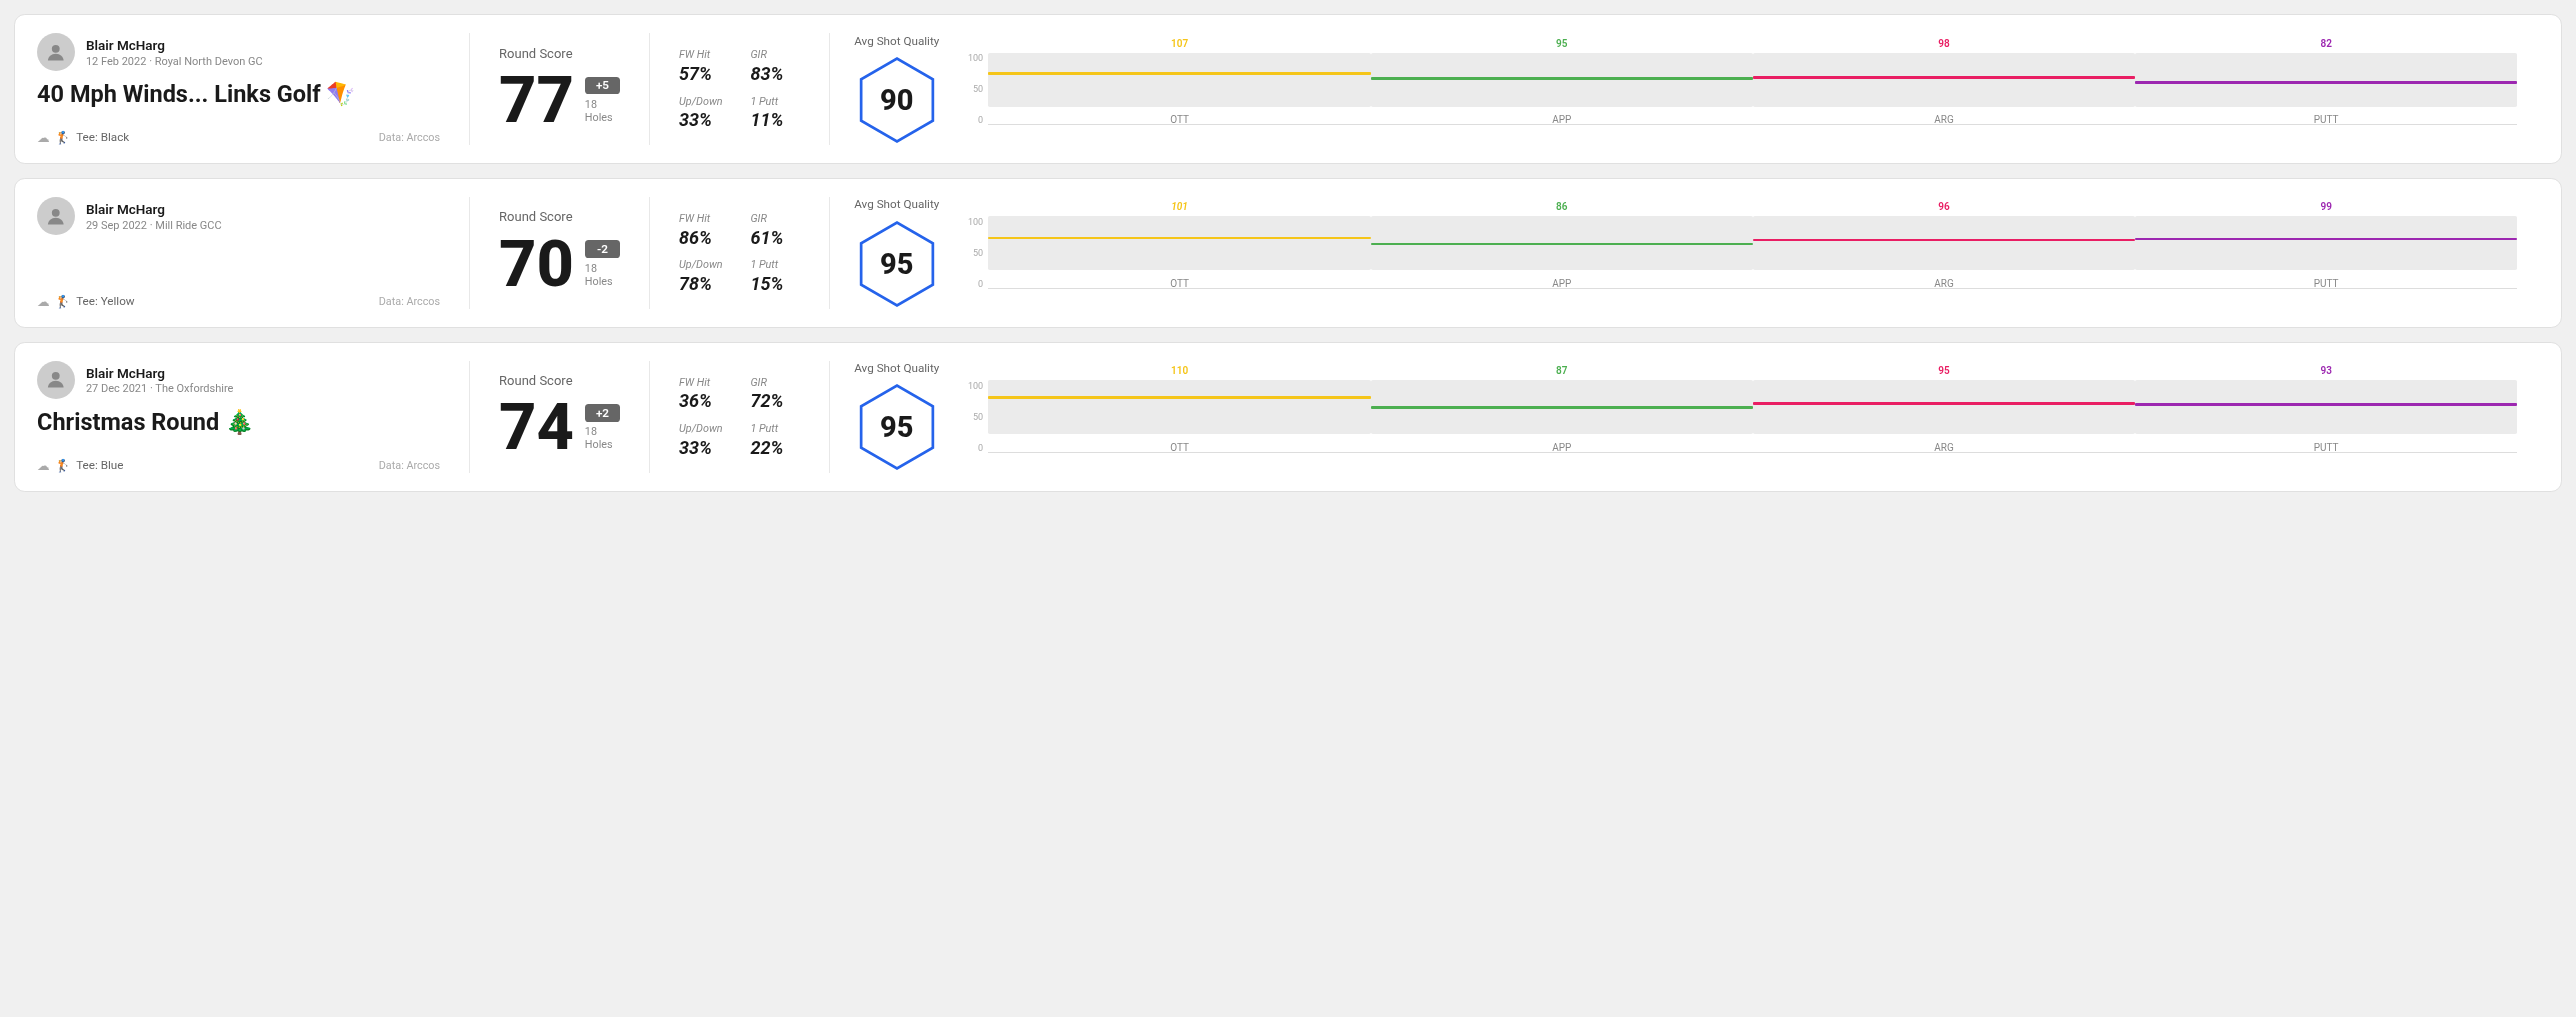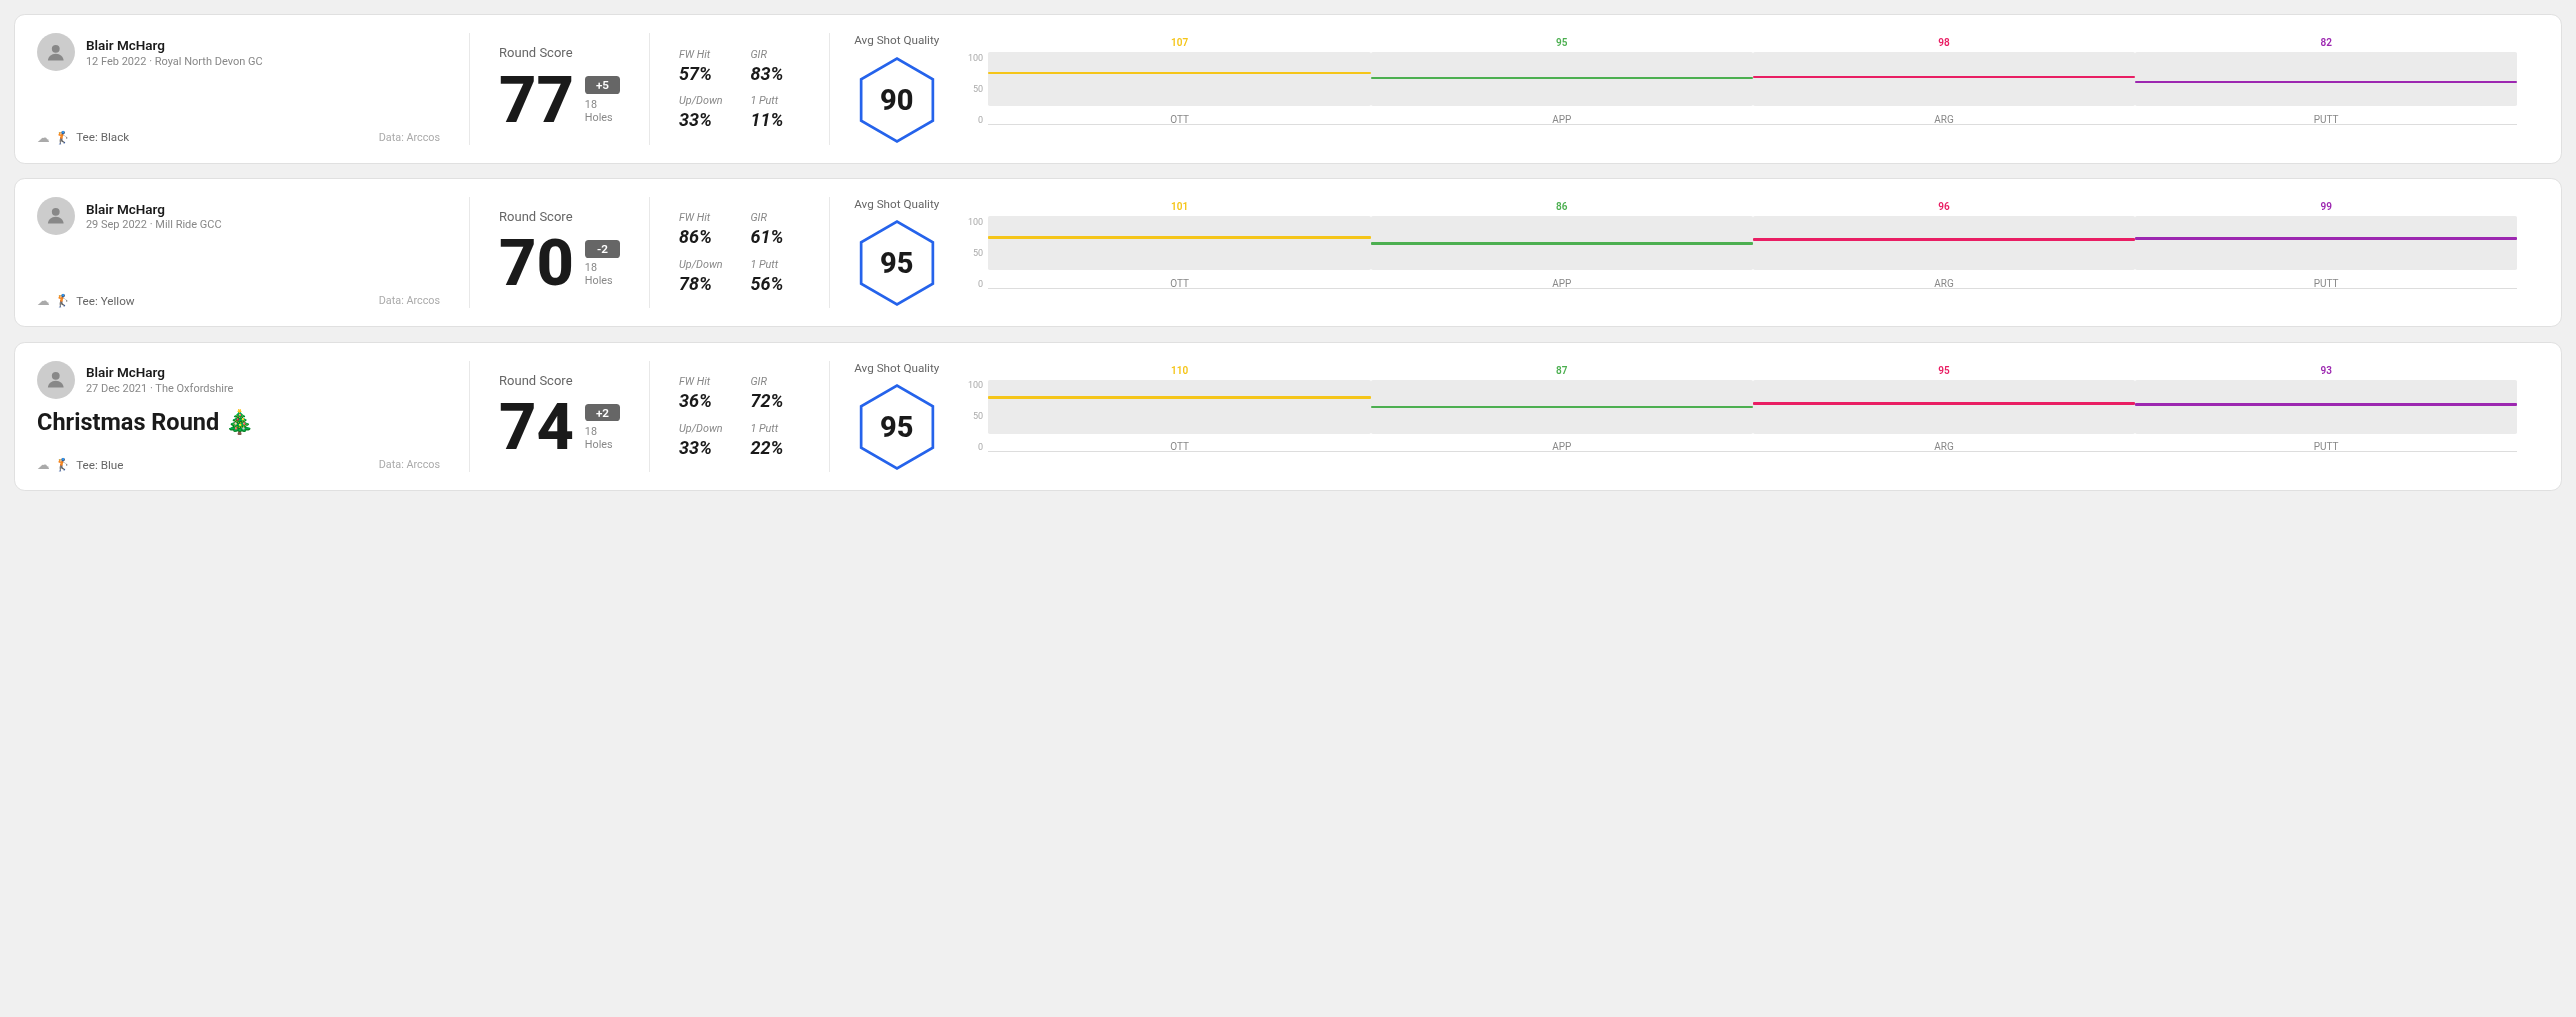--- a/index.html
+++ b/index.html
@@ -261,20 +261,21 @@
             <svg viewBox="0 0 24 24">
               <circle cx="12" cy="8" r="4"></circle>
               <path d="M4 20c0-4 3.6-7 8-7s8 3 8 7"></path>
             </svg>
           </div>
           <div class="user-info">
             <div class="user-name">Blair McHarg</div>
             <div class="round-meta">12 Feb 2022 · Royal North Devon GC</div>
           </div>
         </div>
+        <div class="round-title">40 Mph Winds... Links Golf 🪁</div>
       </div>
       <div class="card-footer">
         <div class="tee-info">
           <span class="tee-icon">☁</span>
           <span class="tee-icon">🏌</span>
           <span>Tee: Black</span>
         </div>
         <div class="data-source">Data: Arccos</div>
       </div>
     </div>
@@ -416,21 +417,21 @@
         <div class="stat-item">
           <div class="stat-label">GIR</div>
           <div class="stat-value">61%</div>
         </div>
         <div class="stat-item">
           <div class="stat-label">Up/Down</div>
           <div class="stat-value">78%</div>
         </div>
         <div class="stat-item">
           <div class="stat-label">1 Putt</div>
-          <div class="stat-value">56%</div>
+          <div class="stat-value">15%</div>
         </div>
       </div>
     </div>
 
     <div class="card-quality">
       <div class="quality-left">
         <div class="quality-label">Avg Shot Quality</div>
         <div class="hexagon-container">
           <svg class="hexagon-svg" width="90" height="90" viewBox="0 0 100 100">
               <path d="M89.84,27.00 L89.84,73.00 L50.00,96.00 L10.16,73.00 L10.16,27.00 L50.00,4.00 Z" fill="none" stroke="#2563eb" stroke-width="3"></path>
@@ -440,21 +441,21 @@
       </div>
       <div class="bar-chart">
         <div style="display:flex;align-items:flex-end;gap:0;flex:1;position:relative;padding-bottom:18px;">
             <div style="display:flex;flex-direction:column;justify-content:space-between;font-size:9px;color:#aaa;height:72px;padding-bottom:0;padding-right:5.4px;text-align:right;min-width:25px;">
     <span>100</span>
     <span>50</span>
     <span>0</span>
   </div>
             <div style="position:absolute;bottom:18px;left:25px;right:0;height:0.9px;background:#ddd;"></div>
       <div class="bar-group">
-        <span class="bar-value-label" style="color:#f5c518;">101</span>
+        <span class="bar-value-label" style="color:#f5c518;font-style:italic;">101</span>
         <div class="bar-wrapper">
           <div class="bar-bg">
             <div class="bar-marker" style="bottom:31px;background:#f5c518;"></div>
           </div>
         </div>
         <span class="bar-label">OTT</span>
       </div>
       <div class="bar-group">
         <span class="bar-value-label" style="color:#4caf50;">86</span>
         <div class="bar-wrapper">

